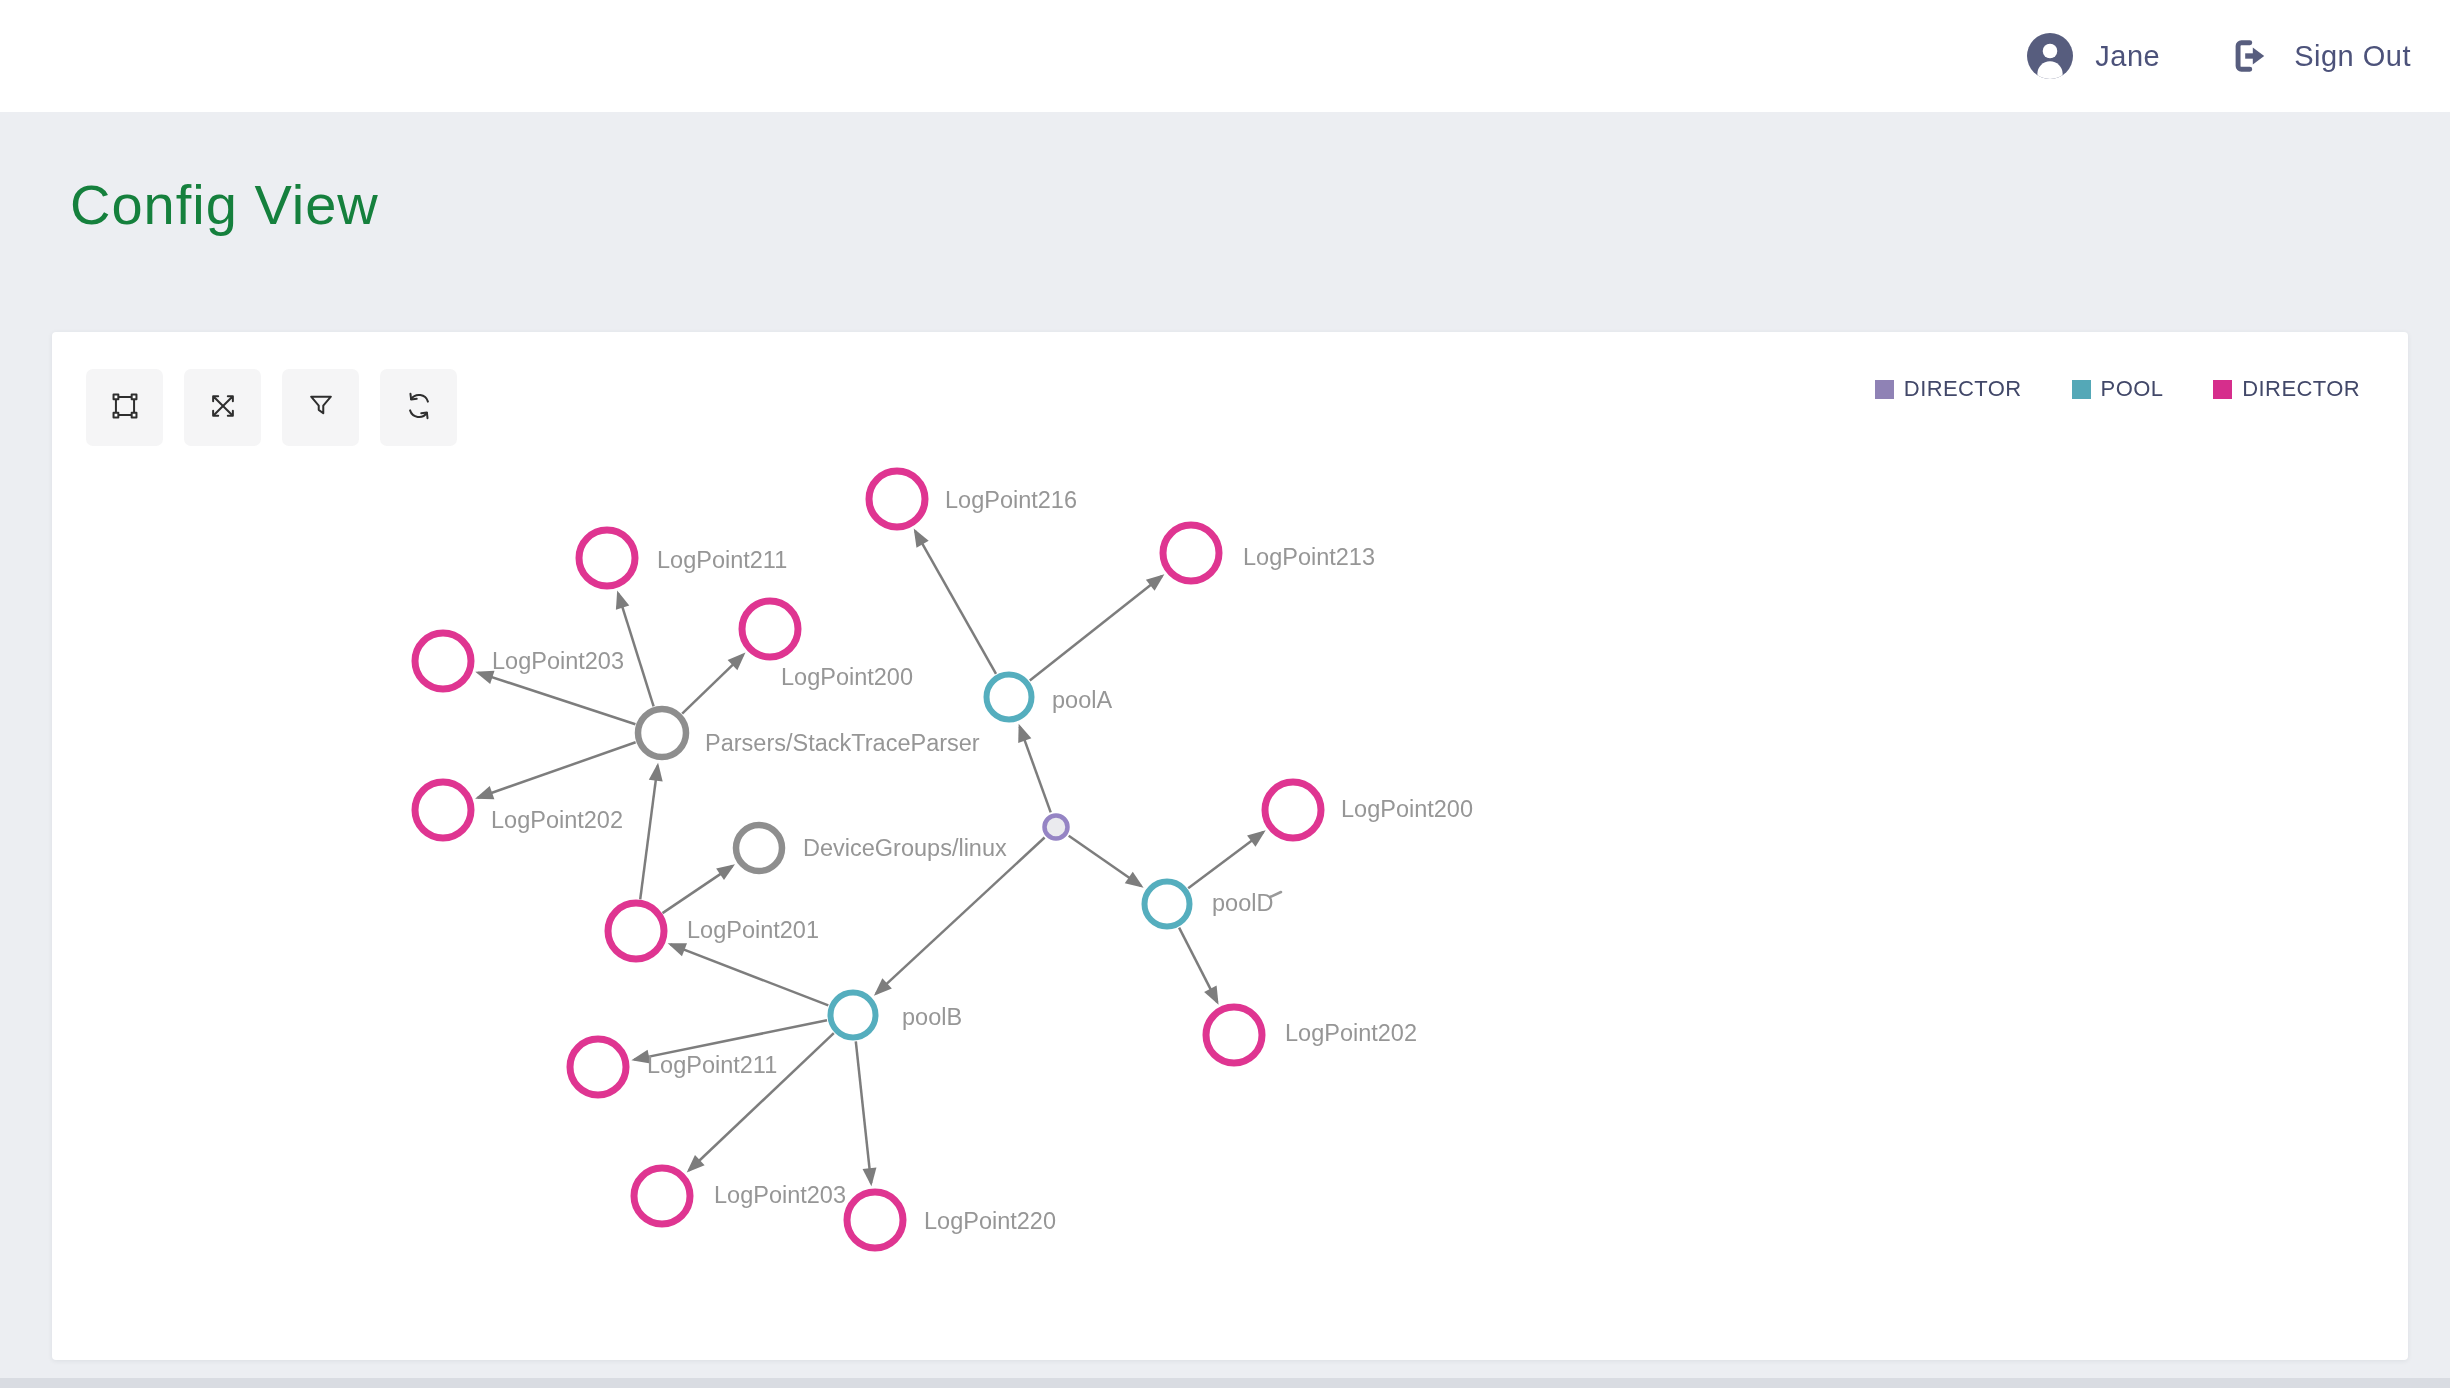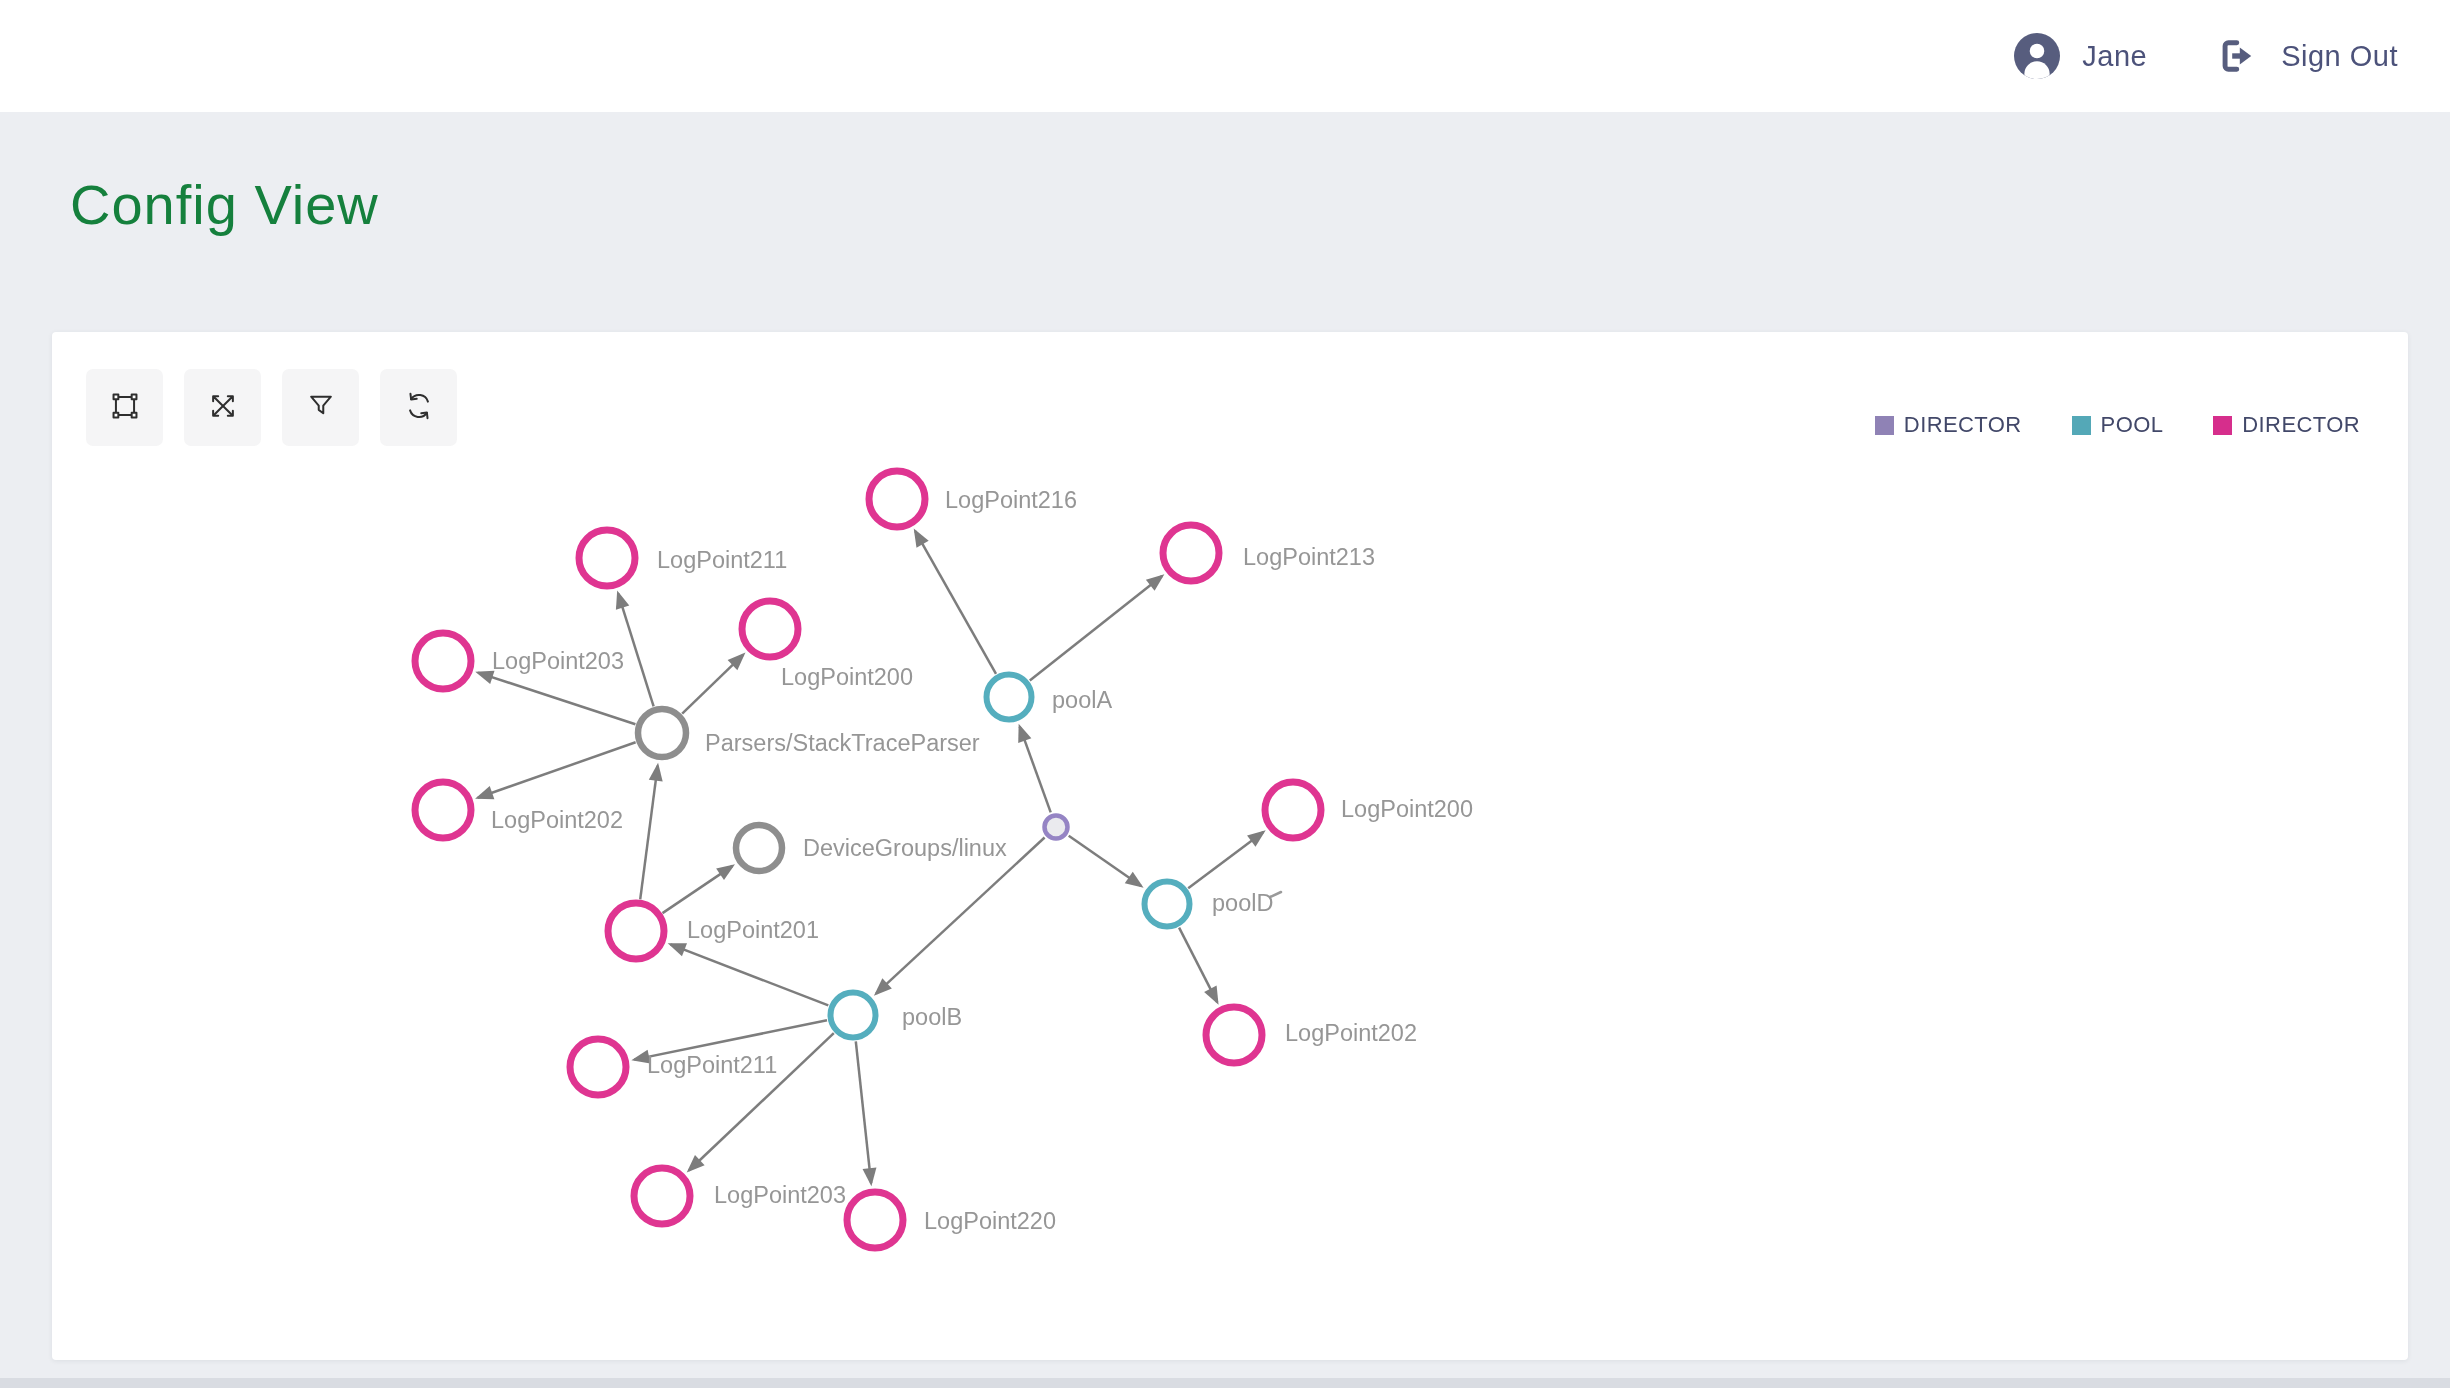--- a/index.html
+++ b/index.html
@@ -11,21 +11,21 @@
     position: relative;
     overflow: hidden;
   }
 
   
   .app-header {
     position: absolute; left: 0; top: 0;
     width: 2450px; height: 112px;
     background: #ffffff;
     display: flex; align-items: center; justify-content: flex-end;
-    padding-right: 52px;
+    padding-right: 39px;
   }
   .hdr-item { display: flex; align-items: center; cursor: pointer; }
   .hdr-item + .hdr-item { margin-left: 66px; }
   .hdr-label { font-size: 29px; color: #4c527a; margin-left: 22px; letter-spacing: 0.5px; }
   .avatar-svg { width: 46px; height: 46px; display: block; }
   .signout-svg { width: 46px; height: 38px; display: block; }
 
   
   .page-title {
     position: absolute; left: 70px; top: 172px;
@@ -46,21 +46,21 @@
   .toolbar { position: absolute; left: 34px; top: 37px; display: flex; }
   .tool-btn {
     width: 77px; height: 77px; margin-right: 21px;
     background: #f5f5f6; border: none; border-radius: 7px;
     display: flex; align-items: center; justify-content: center;
     cursor: pointer;
   }
   .tool-btn svg { width: 32px; height: 32px; stroke: #2e2e2e; fill: none; stroke-width: 1.5; stroke-linejoin: round; stroke-linecap: round; }
 
   
-  .legend { position: absolute; right: 48px; top: 44px; display: flex; align-items: center; margin-top: 36px; }
+  .legend { position: absolute; right: 48px; top: 44px; display: flex; align-items: center; }
   .lg-item { display: flex; align-items: center; margin-left: 50px; }
   .lg-item:first-child { margin-left: 0; }
   .lg-swatch { width: 19px; height: 19px; display: inline-block; margin-right: 10px; }
   .lg-label { font-size: 22px; color: #424869; letter-spacing: 0.4px; }
 
   
   .graph-svg { position: absolute; left: 0; top: 0; width: 100%; height: 100%; }
   .edge { fill: none; }
   .node { cursor: pointer; }
   .node.machine  { stroke-width: 7;   fill: #ffffff; }

